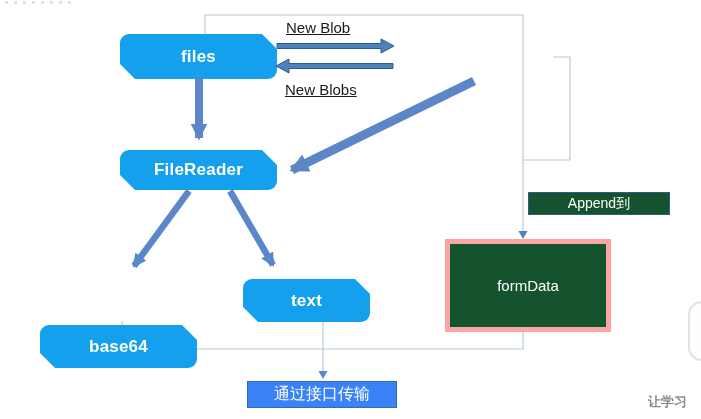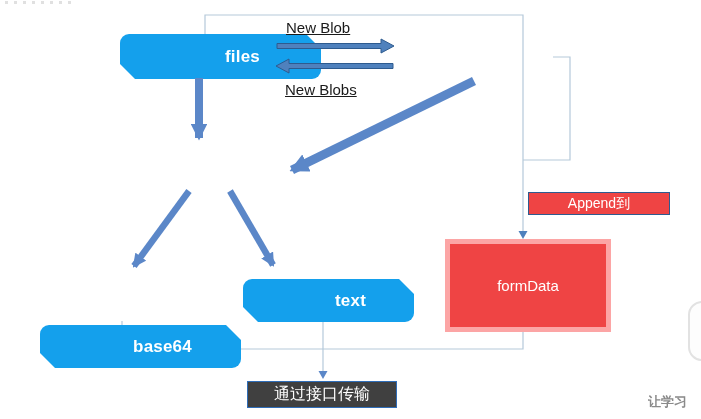--- a/index.html
+++ b/index.html
@@ -12,39 +12,38 @@
   #arrow-layer{z-index:3;}
 
   .node{
     position:absolute;z-index:2;background:#14a0ec;color:#ffffff;
     display:flex;align-items:center;justify-content:center;
     font-weight:bold;font-size:17px;letter-spacing:.2px;
   }
   .snipA{ 
     border-radius:9px 0 9px 0;
     clip-path:polygon(0 0,calc(100% - 15px) 0,100% 15px,100% 100%,15px 100%,0 calc(100% - 15px));
-    padding-left:44px;
   }
   .snipB{ 
     border-radius:0 9px 0 9px;
     clip-path:polygon(15px 0,100% 0,100% calc(100% - 15px),calc(100% - 15px) 100%,0 100%,0 15px);
   }
   #node-files      {left:120px;top:34px;width:157px;height:45px;}
   #node-blobs      {left:393px;top:33px;width:160px;height:47px;}
   #node-filereader {left:120px;top:150px;width:157px;height:40px;}
   #node-base64     {left:40px;top:278px;width:157px;height:43px;margin-top:47px;}
   #node-text       {left:243px;top:279px;width:127px;height:43px;}
 
   .steelbox{
-    position:absolute;z-index:2;background:#ef4444;color:#fff;
+    position:absolute;z-index:2;background:#14532d;color:#fff;
     display:flex;align-items:center;justify-content:center;
   }
   #box-append  {left:528px;top:192px;width:140px;height:21px;border:1px solid #2e5b8f;font-size:14px;}
   #box-formdata{left:445px;top:239px;width:156px;height:83px;border:5px solid #fca5a5;font-size:15px;}
-  #box-transfer{left:247px;top:381px;width:148px;height:25px;border:1px solid #2f6db8;background:#404040;font-size:16px;}
+  #box-transfer{left:247px;top:381px;width:148px;height:25px;border:1px solid #2f6db8;background:#3b82f6;font-size:16px;}
 
   .edge-label{
     position:absolute;z-index:4;color:#1a1a1a;font-size:15px;white-space:nowrap;text-decoration:underline;
   }
   #label-new-blob{left:286px;top:19px;}
   #label-new-file{left:285px;top:81px;}
 
   #faint-marks{
     position:absolute;left:5px;top:1px;width:68px;height:3px;z-index:2;opacity:.45;
     background:repeating-linear-gradient(90deg,#bbb 0 3px,transparent 3px 9px);
@@ -71,20 +70,23 @@
     <line x1="323" y1="322" x2="323" y2="371" stroke="#b5c9da" stroke-width="1.2"></line>
     <polygon points="318.5,371 327.5,371 323,379" fill="#5b87c8"></polygon>
   </svg>
 
   <div id="faint-marks"></div>
   <div id="watermark-logo-partial"></div>
 
   <div class="node snipA" id="node-files">
     <span>files</span>
   </div>
+  <div class="node snipA" id="node-filereader">
+    <span>FileReader</span>
+  </div>
   <div class="node snipA" id="node-base64">
     <span>base64</span>
   </div>
   <div class="node snipA" id="node-text">
     <span>text</span>
   </div>
 
   <div class="steelbox" id="box-append">
     <span>Append到</span>
   </div>

